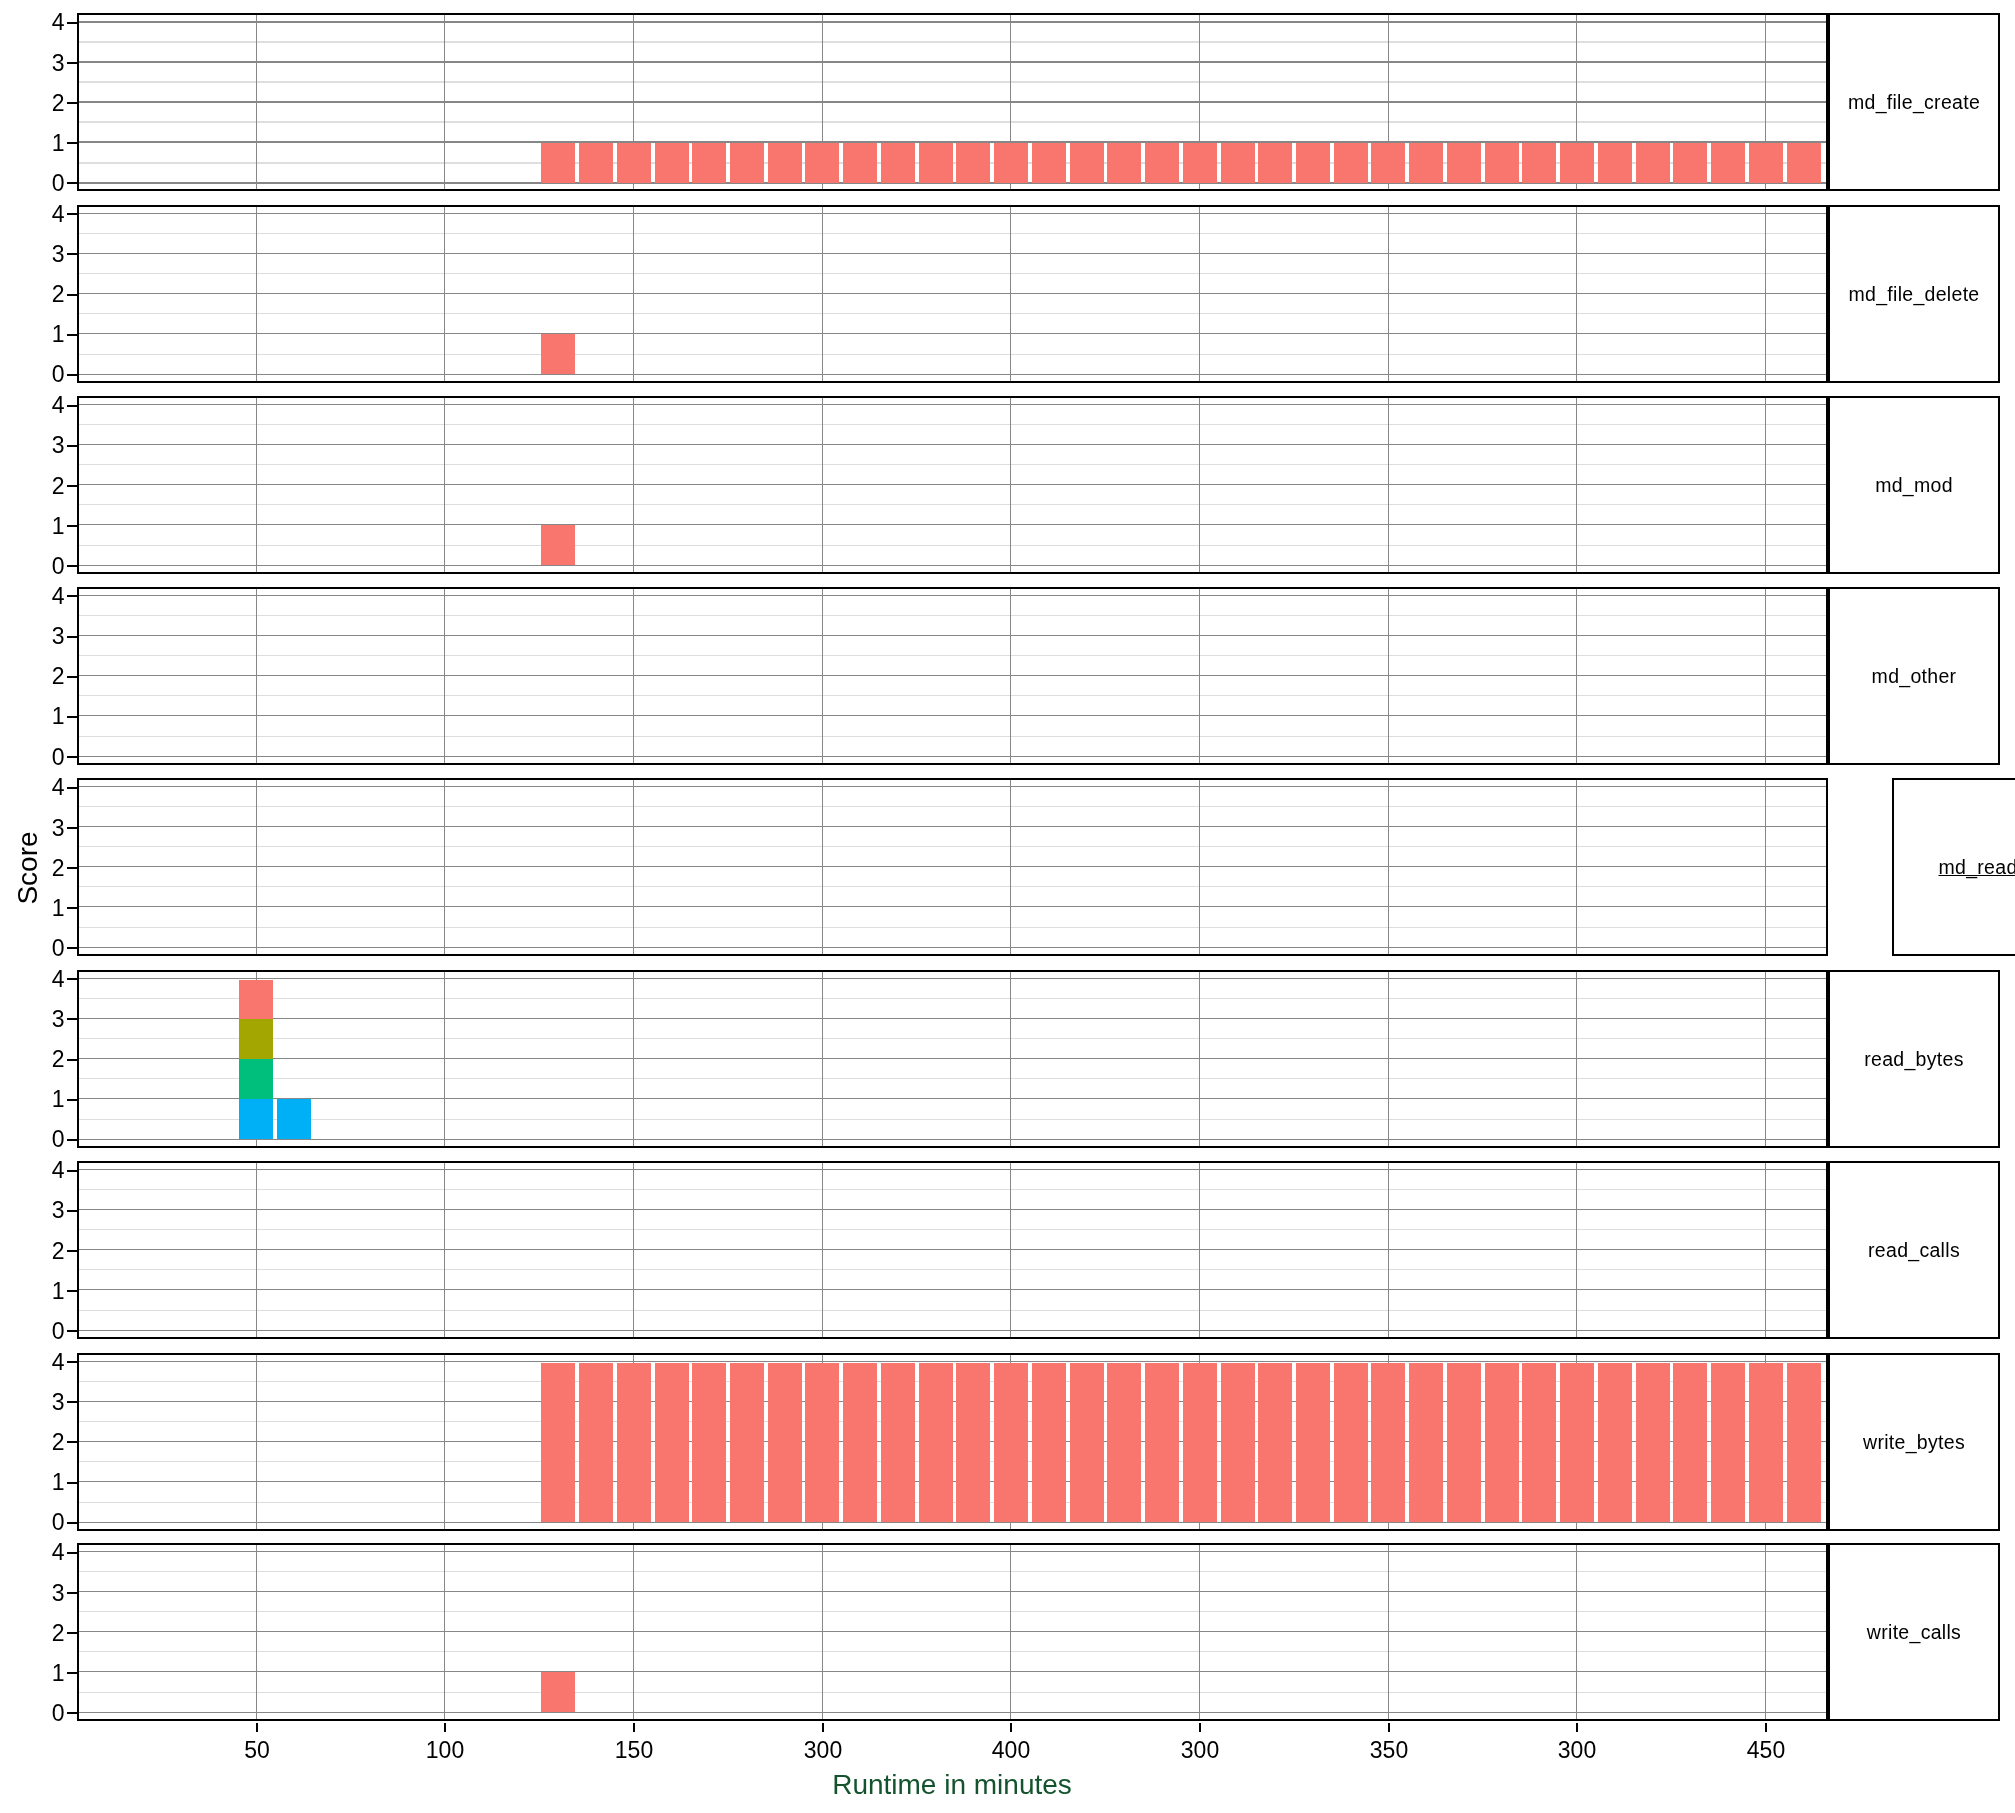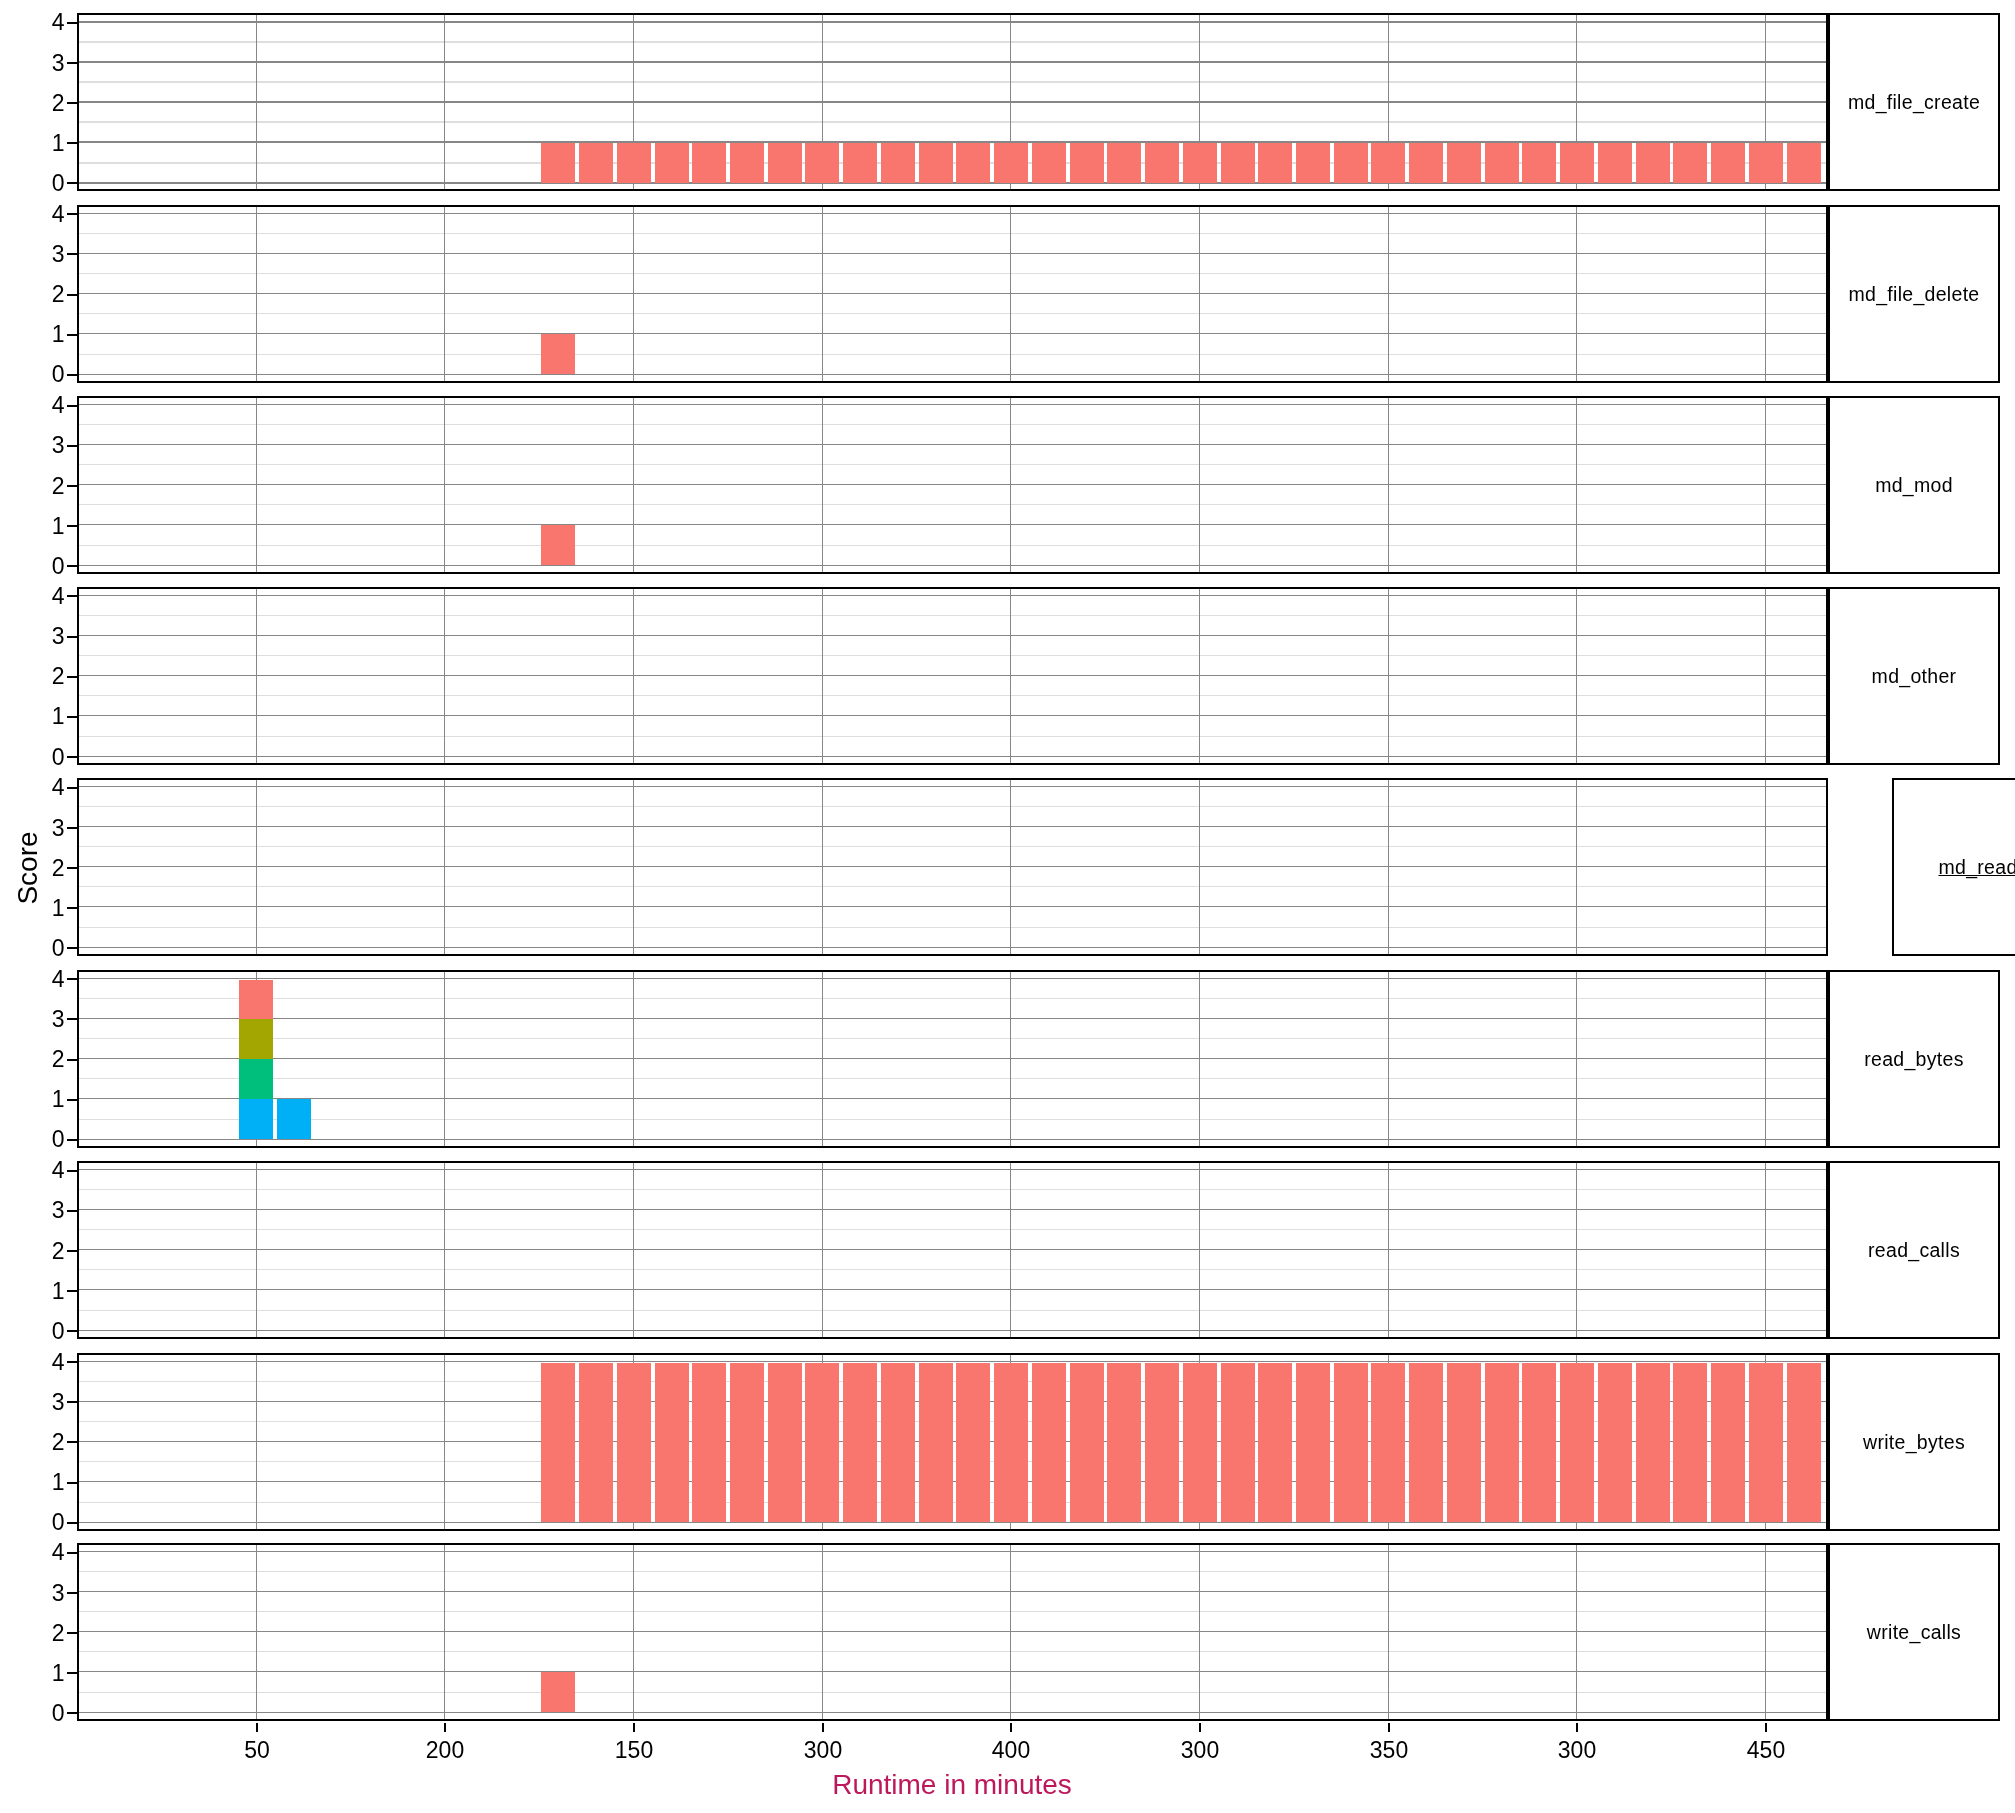--- a/index.html
+++ b/index.html
@@ -11,21 +11,21 @@
   .hgrid-major{position:absolute;left:0;right:0;height:1.3px;}
   .hgrid-minor{position:absolute;left:0;right:0;height:1.3px;}
   .vgrid-major{position:absolute;top:0;bottom:0;width:1.3px;}
   .bar{position:absolute;display:flex;flex-direction:column-reverse;}
   .bar-seg{width:100%;}
   .ytick-label{position:absolute;width:47px;text-align:right;font-size:23px;line-height:27px;color:#000;}
   .ytick-mark{position:absolute;width:10px;height:2px;background:#000;}
   .xtick-mark{position:absolute;width:2px;height:9.4px;background:#000;}
   .xtick-label{position:absolute;font-size:23px;line-height:25.5px;color:#000;transform:translateX(-50%);}
   .y-title{position:absolute;font-size:28px;white-space:nowrap;transform:translate(-50%,-50%) rotate(-90deg);color:#000;}
-  .x-title{position:absolute;font-size:28px;white-space:nowrap;transform:translateX(-50%);color:#be185d;}
+  .x-title{position:absolute;font-size:28px;white-space:nowrap;transform:translateX(-50%);color:#14532d;}
 </style>
 </head>
 <body>
 
 <div id="figure">
   <div class="y-title" style="left:28px;top:868px;">Score</div>
   <div id="panels-root">
       <div class="panel" style="left: 77px; top: 13.4px; width: 1747px; height: 174px;">
         <div class="hgrid-minor" style="top: 147px; background: rgb(222, 222, 222);"></div>
         <div class="hgrid-minor" style="top: 106px; background: rgb(222, 222, 222);"></div>
@@ -543,21 +543,21 @@
       <div class="ytick-label" style="left: 17.5px; top: 1620px;">2</div>
       <div class="ytick-mark" style="left: 67px; top: 1592px;"></div>
       <div class="ytick-label" style="left: 17.5px; top: 1580px;">3</div>
       <div class="ytick-mark" style="left: 67px; top: 1552px;"></div>
       <div class="ytick-label" style="left: 17.5px; top: 1539px;">4</div>
     </div>
   <div id="xaxis-root">
       <div class="xtick-mark" style="left: 256px; top: 1723px;"></div>
       <div class="xtick-label" style="left: 257px; top: 1738px;">50</div>
       <div class="xtick-mark" style="left: 444px; top: 1723px;"></div>
-      <div class="xtick-label" style="left: 445px; top: 1738px;">200</div>
+      <div class="xtick-label" style="left: 445px; top: 1738px;">100</div>
       <div class="xtick-mark" style="left: 633px; top: 1723px;"></div>
       <div class="xtick-label" style="left: 634px; top: 1738px;">150</div>
       <div class="xtick-mark" style="left: 822px; top: 1723px;"></div>
       <div class="xtick-label" style="left: 823px; top: 1738px;">300</div>
       <div class="xtick-mark" style="left: 1010px; top: 1723px;"></div>
       <div class="xtick-label" style="left: 1011px; top: 1738px;">400</div>
       <div class="xtick-mark" style="left: 1199px; top: 1723px;"></div>
       <div class="xtick-label" style="left: 1200px; top: 1738px; text-align: right;">300</div>
       <div class="xtick-mark" style="left: 1388px; top: 1723px;"></div>
       <div class="xtick-label" style="left: 1389px; top: 1738px;">350</div>

